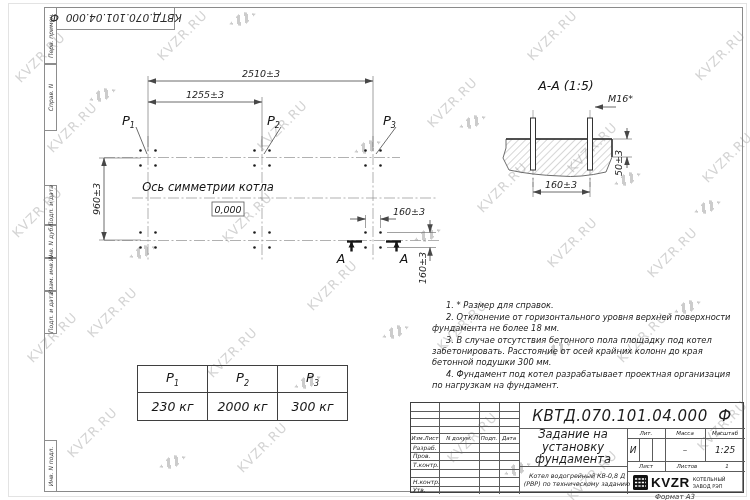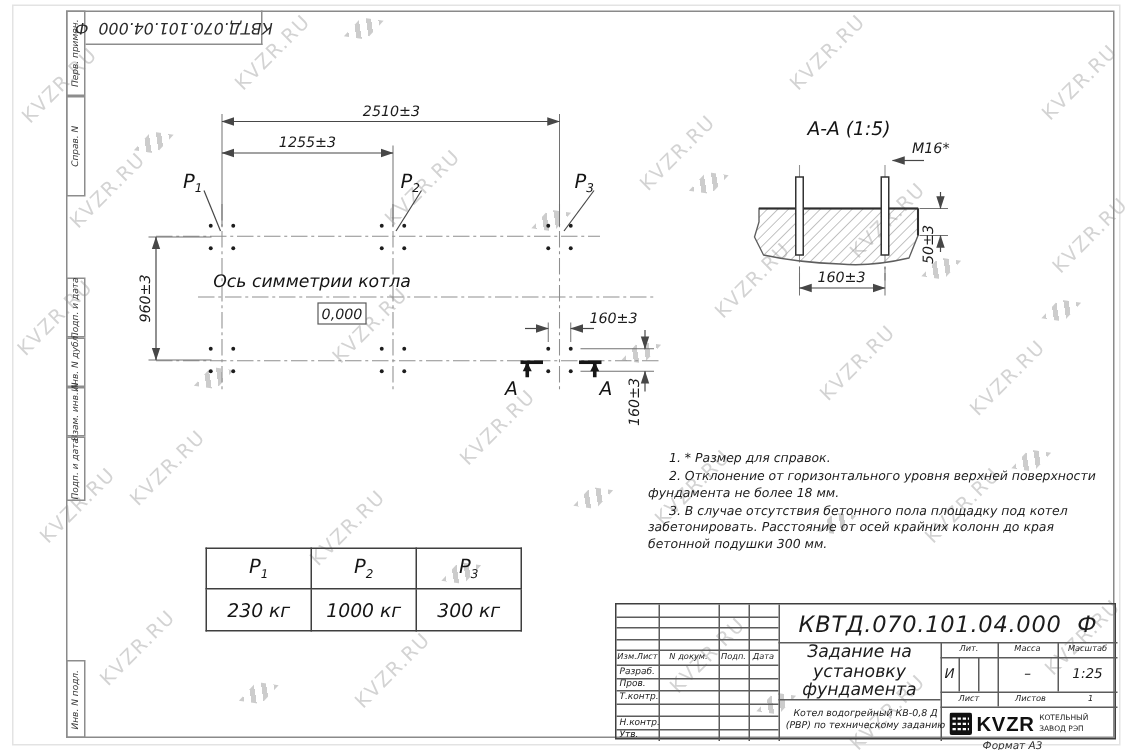--- a/index.html
+++ b/index.html
@@ -243,32 +243,33 @@
       <line class="ext" x1="590" y1="178" x2="590" y2="197"></line>
       <line class="dim" x1="533" y1="192" x2="590" y2="192" marker-start="url(#arr)" marker-end="url(#arr)"></line>
       <text class="dtext" x="561" y="188" text-anchor="middle">160±3</text>
     </g>
   </svg>
 
   <div class="notes">
     <p>1. * Размер для справок.</p>
     <p>2. Отклонение от горизонтального уровня верхней поверхности фундамента не более 18 мм.</p>
     <p>3. В случае отсутствия бетонного пола площадку под котел забетонировать. Расстояние от осей крайних колонн до края бетонной подушки 300 мм.</p>
+    <p>4. Фундамент под котел разрабатывает проектная организация по нагрузкам на фундамент.</p>
   </div>
 
   <table class="ltable">
     <tbody>
         <tr class="hrow">
       <td><span>P</span><sub>1</sub></td>
       <td><span>P</span><sub>2</sub></td>
       <td><span>P</span><sub>3</sub></td>
     </tr>
     <tr class="vrow">
       <td>230 кг</td>
-      <td>1000 кг</td>
+      <td>2000 кг</td>
       <td>300 кг</td>
     </tr>
   </tbody>
     </table>
 
   <div class="tblock">
 
     <div class="tb-line" style="left:28px;top:0;width:1px;height:91px;"></div>
     <div class="tb-line" style="left:68px;top:0;width:1px;height:91px;"></div>
     <div class="tb-line" style="left:88px;top:0;width:1px;height:91px;"></div>

